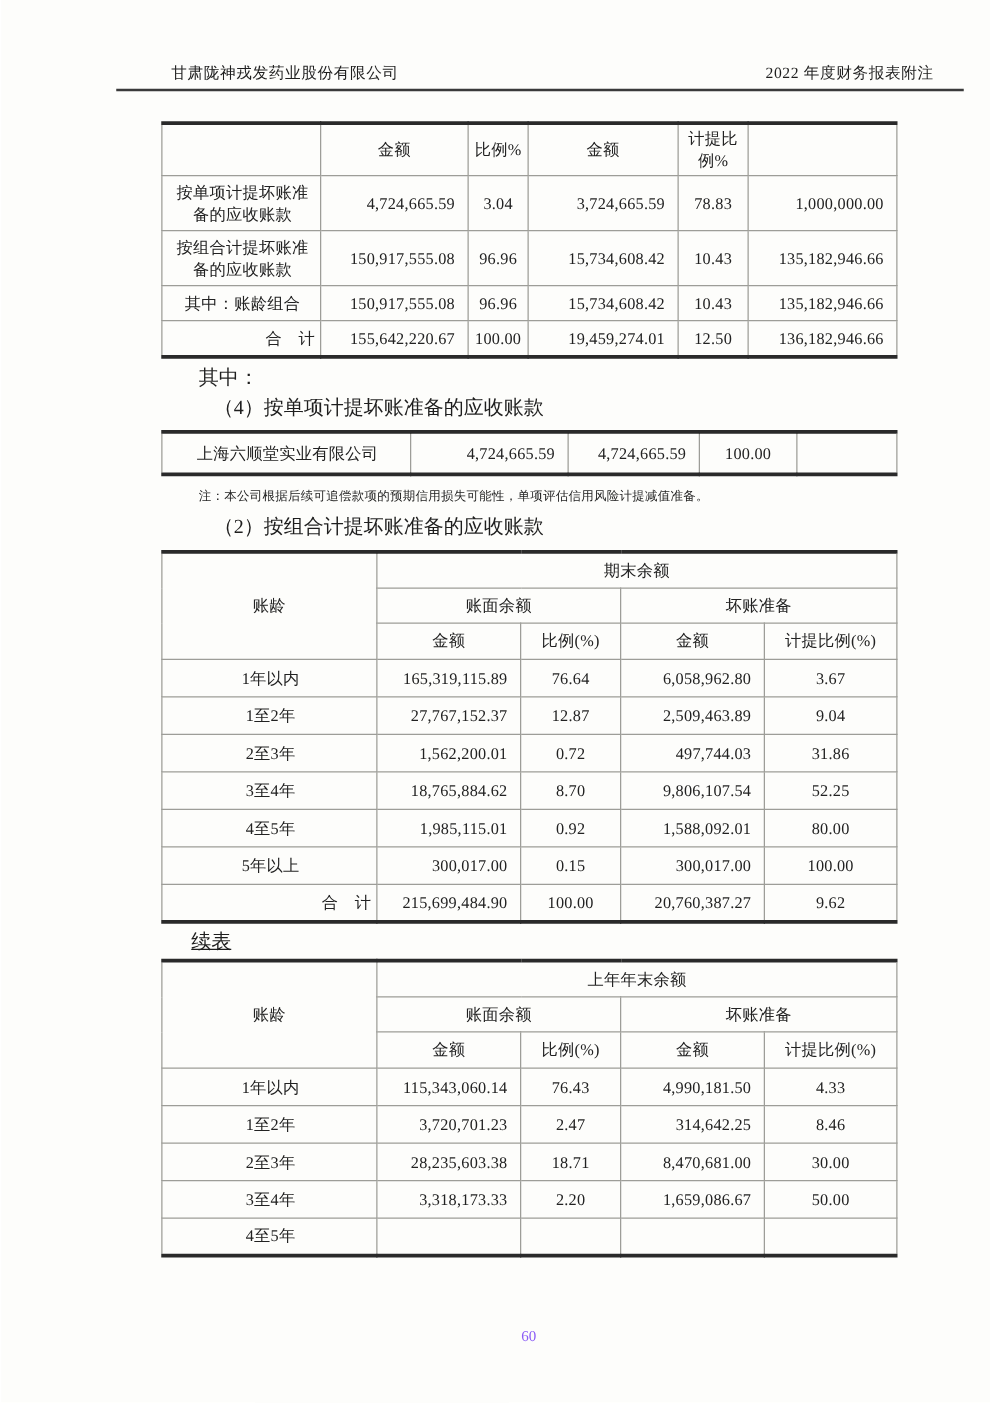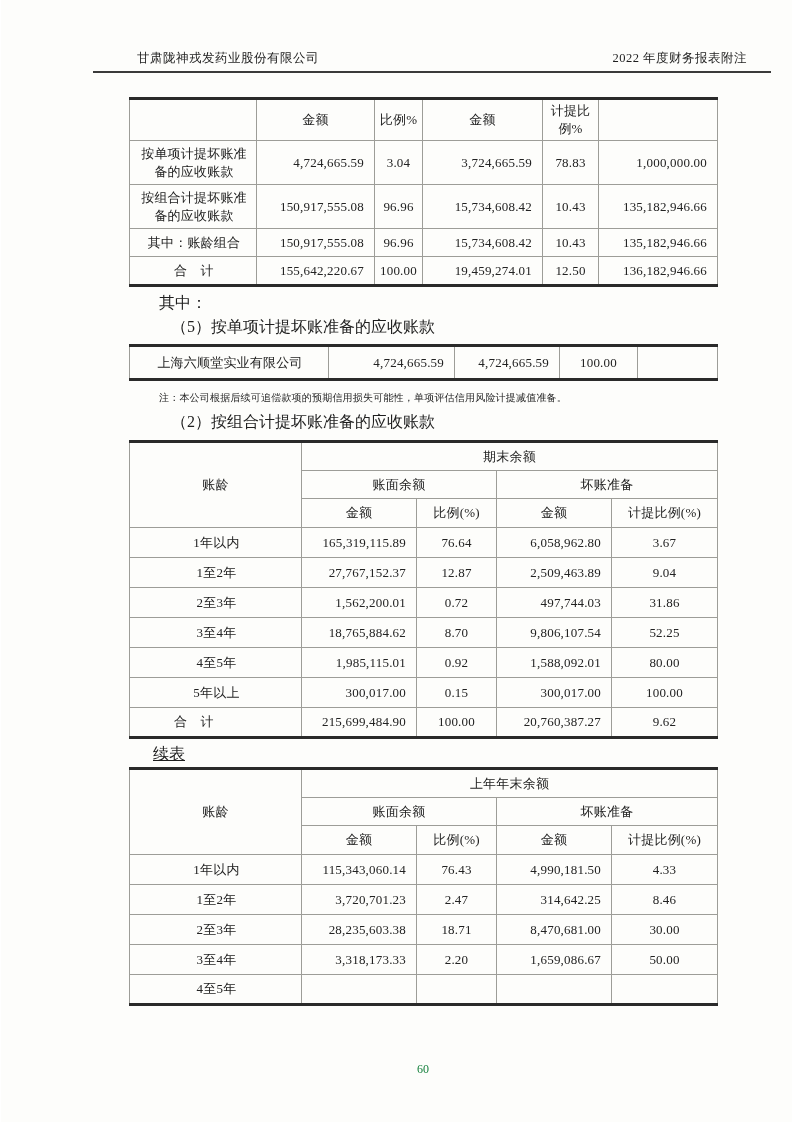--- a/index.html
+++ b/index.html
@@ -25,39 +25,39 @@
   td {
     border:1px solid #9d9d98; font-size:13px; padding:1px 4px;
     vertical-align:middle; color:#222; letter-spacing:0.2px;
     overflow:hidden;
   }
   .tbl { border-top:3px solid #2a2a2a; border-bottom:3px solid #2a2a2a; }
   .hd  { text-align:center; }
   .lbl { text-align:center; padding-left:6px; }
   .num { text-align:right; padding-right:10px; }
   .pct { text-align:center; }
-  .ctr { text-align:left;padding-left:44px; }
+  .ctr { text-align:right;padding-left:44px; }
 
   tr.h42 td { height:42px; }
   tr.h44 td { height:44px; }
   tr.h34 td { height:34px; }
   tr.h32 td { height:32px; }
   tr.h30 td { height:30px; }
   tr.h29 td { height:29px; }
   tr.h28 td { height:28px; }
 
   p { margin:0; line-height:18px; font-size:16px; }
   .qz   { margin:7px 0 0 30px; }
   .itm  { margin:6px 0 0 42px; }
   .note { margin:8px 0 0 30px; font-size:10px; letter-spacing:0.2px; }
   .cont { margin:6px 0 0 24px;text-decoration:underline; } .mt8 { margin-top:8px; } .mt9 { margin-top:9px; } .mt4 { margin-top:4px; }
 
   .pageno {
     position:absolute; left:128px; top:1062px; width:588px;
-    text-align:center; font-size:12px; color:#15803d;
+    text-align:center; font-size:12px; color:#8b5cf6;
   }
 </style>
 </head>
 <body>
 
 <div class="page">
 
   <div class="hdr">
     <span class="l">甘肃陇神戎发药业股份有限公司</span>
     <span class="r">2022 年度财务报表附注</span>
@@ -112,21 +112,21 @@
         <td class="num">155,642,220.67</td>
         <td class="pct">100.00</td>
         <td class="num">19,459,274.01</td>
         <td class="pct">12.50</td>
         <td class="num">136,182,946.66</td>
       </tr>
     </tbody>
       </table>
 
     <p class="qz">其中：</p>
-    <p class="itm">（5）按单项计提坏账准备的应收账款</p>
+    <p class="itm">（4）按单项计提坏账准备的应收账款</p>
 
     <table class="tbl mt8">
       <colgroup>
         <col style="width:199px">
           <col style="width:126px">
           <col style="width:105px">
         <col style="width:78px">
           <col style="width:80px">
       </colgroup>
       <tbody>

